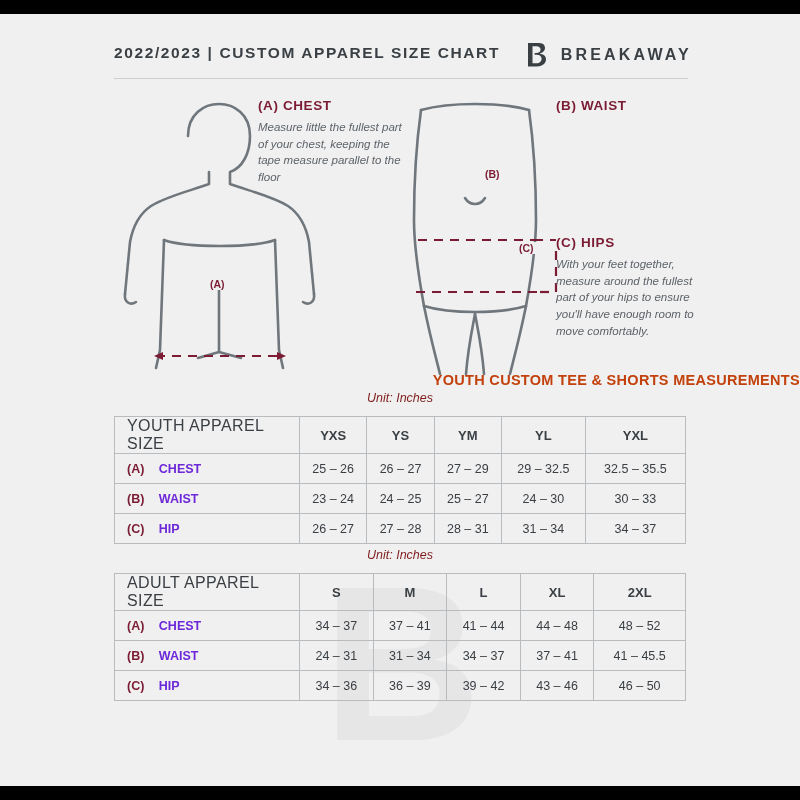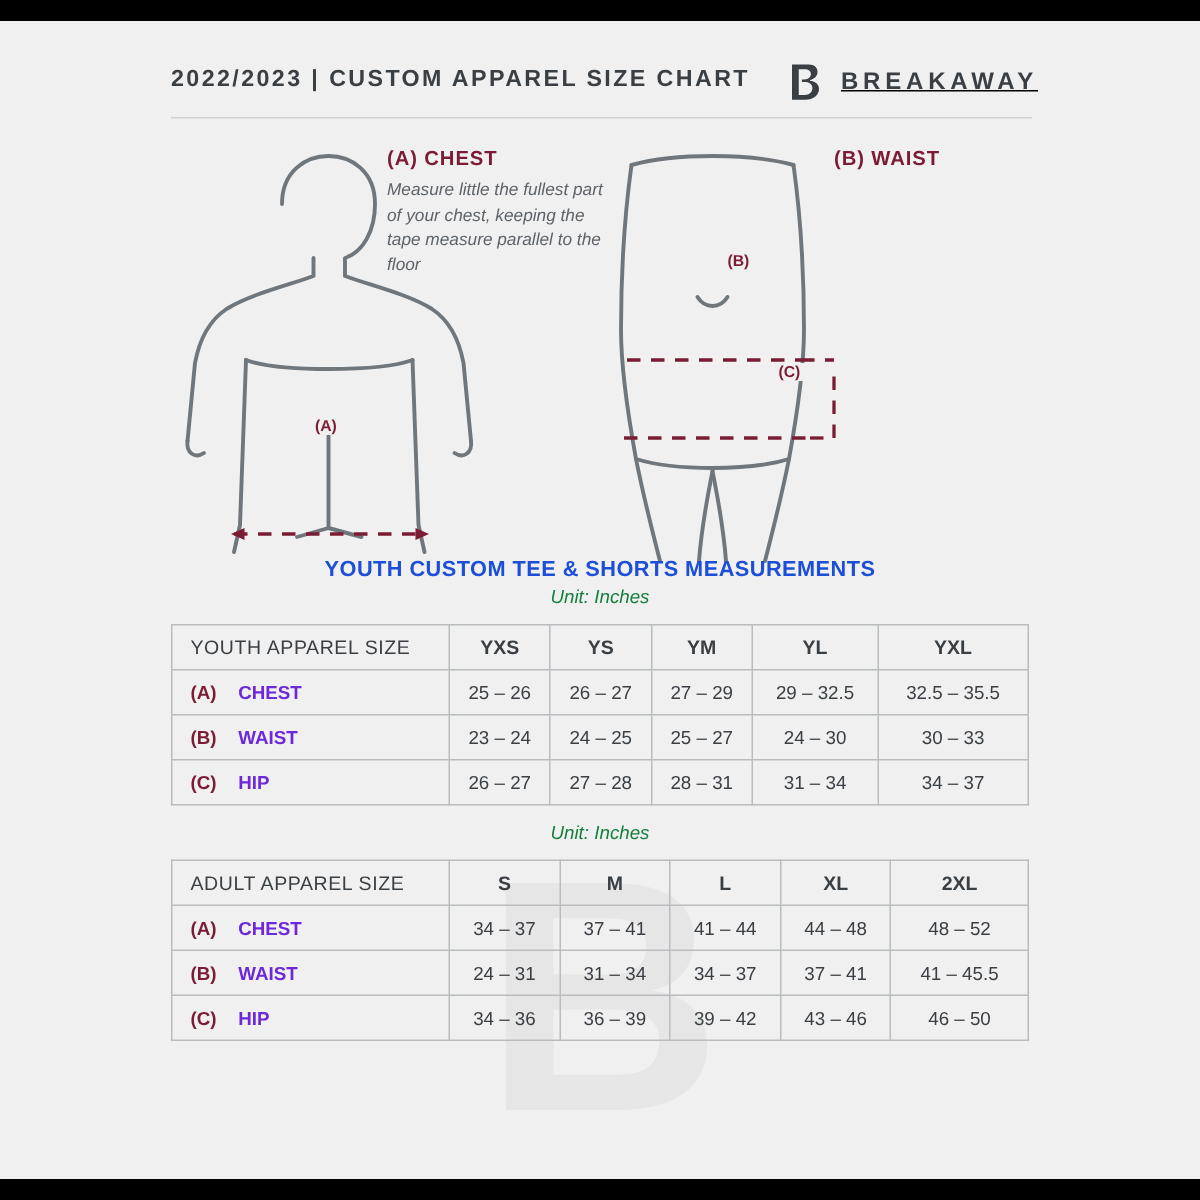--- a/index.html
+++ b/index.html
@@ -62,21 +62,20 @@
     letter-spacing: 1.6px;
     color: #3a3f44;
   }
   .brand {
     position: absolute;
     right: 108px;
     top: 28px;
     display: flex;
     align-items: center;
     gap: 14px;
-    text-decoration: underline;
   }
   .brand-mark {
     width: 22px; height: 26px;
     position: relative;
   }
   .brand-name {
     font-size: 16px;
     font-weight: 700;
     letter-spacing: 3.2px;
     color: #3a3f44;
@@ -130,31 +129,31 @@
     position: absolute;
     font-size: 10.5px;
     font-weight: 700;
     color: #7b1c34;
     background: #f0f0f0;
     padding: 0 3px;
   }
 
   
   .sec-title {
-    text-align: center;
+    text-align: right;
     font-size: 14.5px;
     font-weight: 700;
     letter-spacing: 0.3px;
-    color: #1d4ed8;
+    color: #c2410c;
   }
   .sec-unit {
     text-align: center;
     font-size: 12.5px;
     font-style: italic;
-    color: #15803d;
+    color: #7f1d1d;
     margin-top: 3px;
   }
 
   
   table.size {
     border-collapse: collapse;
     width: 572px;
     margin: 11px auto 0 auto;
     background: transparent;
   }
@@ -171,21 +170,21 @@
     padding-left: 12px;
     width: 172px;
     font-weight: 700;
   }
   table.size th {
     font-weight: 700;
     font-size: 13px;
   }
   table.size th.rowhead {
     font-weight: 400;
-    font-size: 13px;
+    font-size: 16px;
     letter-spacing: 0.4px;
   }
   table.size td {
     font-weight: 400;
   }
   .pre {
     color: #7b1c34;
     font-weight: 700;
   }
   .rowlabel {
@@ -271,20 +270,24 @@
         <div class="tag" style="left:482px; top:88px;">(B)</div>
         <div class="tag" style="left:516px; top:162px;">(C)</div>
 
         <div class="col-chest">
           <div class="label-head">(A) CHEST</div>
           <div class="label-body">Measure little the fullest part of your chest, keeping the tape measure parallel to the floor</div>
         </div>
         <div class="col-waist">
           <div class="label-head">(B) WAIST</div>
         </div>
+        <div class="col-hips">
+          <div class="label-head">(C) HIPS</div>
+          <div class="label-body">With your feet together, measure around the fullest part of your hips to ensure you'll have enough room to move comfortably.</div>
+        </div>
       </div>
 
       <div style="position:absolute; left:0; top:358px; width:800px;">
         <div class="sec-title">YOUTH CUSTOM TEE &amp; SHORTS MEASUREMENTS</div>
         <div class="sec-unit">Unit: Inches</div>
         <table class="size">
           <thead>
             <tr>
               <th class="rowhead">YOUTH APPAREL SIZE</th>
               <th>YXS</th>

